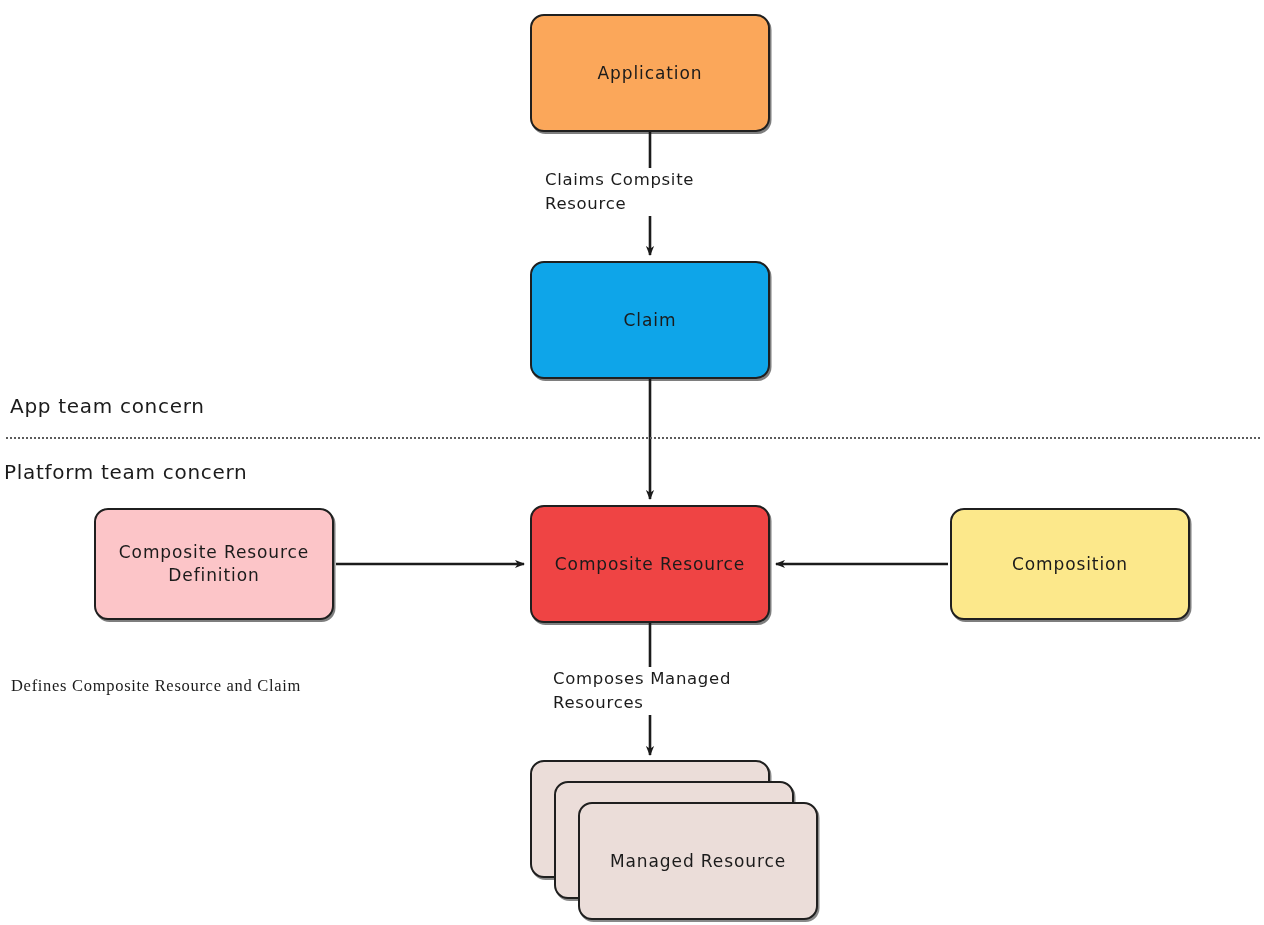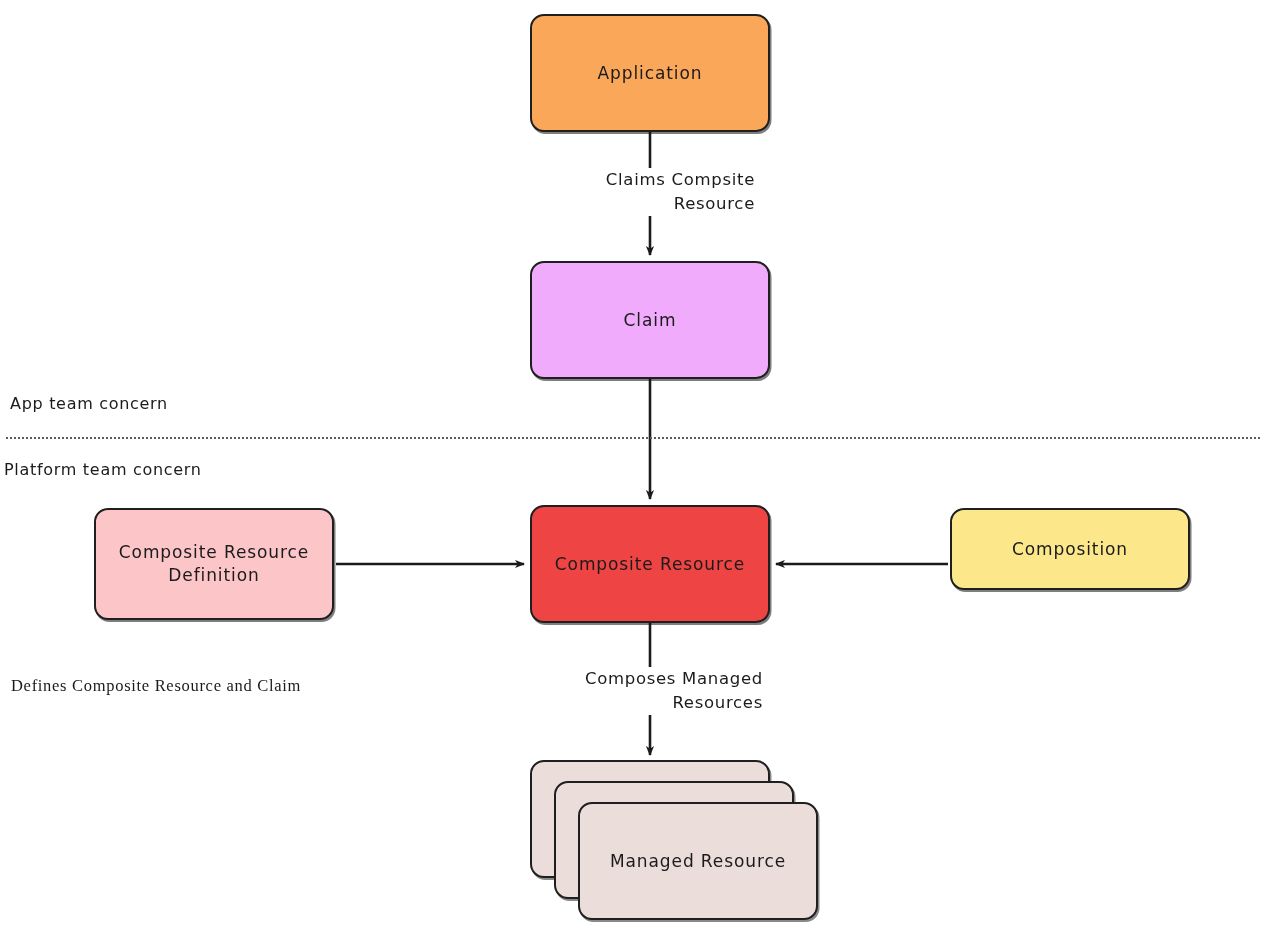--- a/index.html
+++ b/index.html
@@ -62,35 +62,35 @@
     box-shadow: 1.5px 2px 0 rgba(20,20,20,0.5);
   }
   .stack-front {
     display: flex;
     align-items: center;
     justify-content: center;
   }
 
   .edge-label {
     position: absolute;
-    text-align: right;
+    text-align: left;
     font-family: "DejaVu Sans", sans-serif;
     font-size: 16.5px;
     letter-spacing: 0.7px;
     color: #1b1b1b;
     line-height: 1.45;
     z-index: 4;
     background: #ffffff;
     user-select: none;
   }
 
   .zone-label {
     position: absolute;
     font-family: "DejaVu Sans", sans-serif;
-    font-size: 16px;
+    font-size: 20px;
     letter-spacing: 0.7px;
     color: #1b1b1b;
     z-index: 4;
     user-select: none;
   }
 
   .caption {
     position: absolute;
     font-family: Liberation Serif, serif;
     font-size: 16.5px;
@@ -136,33 +136,33 @@
   <div class="divider" style="top: 437px; border-top-style: dotted;"></div>
 
   <div class="zone-label" style="left:10px; top:394px;">App team concern</div>
 
   <div class="zone-label" style="left:4px; top:460px;">Platform team concern</div>
 
   <div class="node" id="node-application" style="left: 530px; top: 8px; width: 240px; height: 118px; background: rgb(251, 167, 90); margin-top: 6px;">
     <span class="node-label">Application</span>
   </div>
 
-  <div class="node" id="node-claim" style="left: 530px; top: 261px; width: 240px; height: 118px; background: #f0abfc;">
+  <div class="node" id="node-claim" style="left: 530px; top: 261px; width: 240px; height: 118px; background: #0ea5e9;">
     <span class="node-label">Claim</span>
   </div>
 
   <div class="node" id="node-composite-resource" style="left: 530px; top: 505px; width: 240px; height: 118px; background: #ef4444;">
     <span class="node-label">Composite Resource</span>
   </div>
 
   <div class="node" id="node-xrd" style="left: 94px; top: 508px; width: 240px; height: 112px; background: rgb(252, 197, 200);">
     <span class="node-label">Composite Resource Definition</span>
   </div>
 
-  <div class="node" id="node-composition" style="left: 950px; top: 508px; width: 240px; height: 82px; background: rgb(252, 232, 139);">
+  <div class="node" id="node-composition" style="left: 950px; top: 508px; width: 240px; height: 112px; background: rgb(252, 232, 139);">
     <span class="node-label">Composition</span>
   </div>
 
   <div class="stack" style="left:530px; top:760px; width:290px; height:160px;">
     <div class="stack-card" id="mr-card-back" style="left: 0px; top: 0px; width: 240px; height: 118px; background: rgb(235, 221, 217);"></div>
     <div class="stack-card" id="mr-card-mid" style="left: 24px; top: 21px; width: 240px; height: 118px; background: rgb(235, 221, 217);"></div>
     <div class="stack-card stack-front" id="mr-card-front" style="left: 48px; top: 42px; width: 240px; height: 118px; background: rgb(235, 221, 217);">
       <span class="node-label">Managed Resource</span>
     </div>
   </div>

